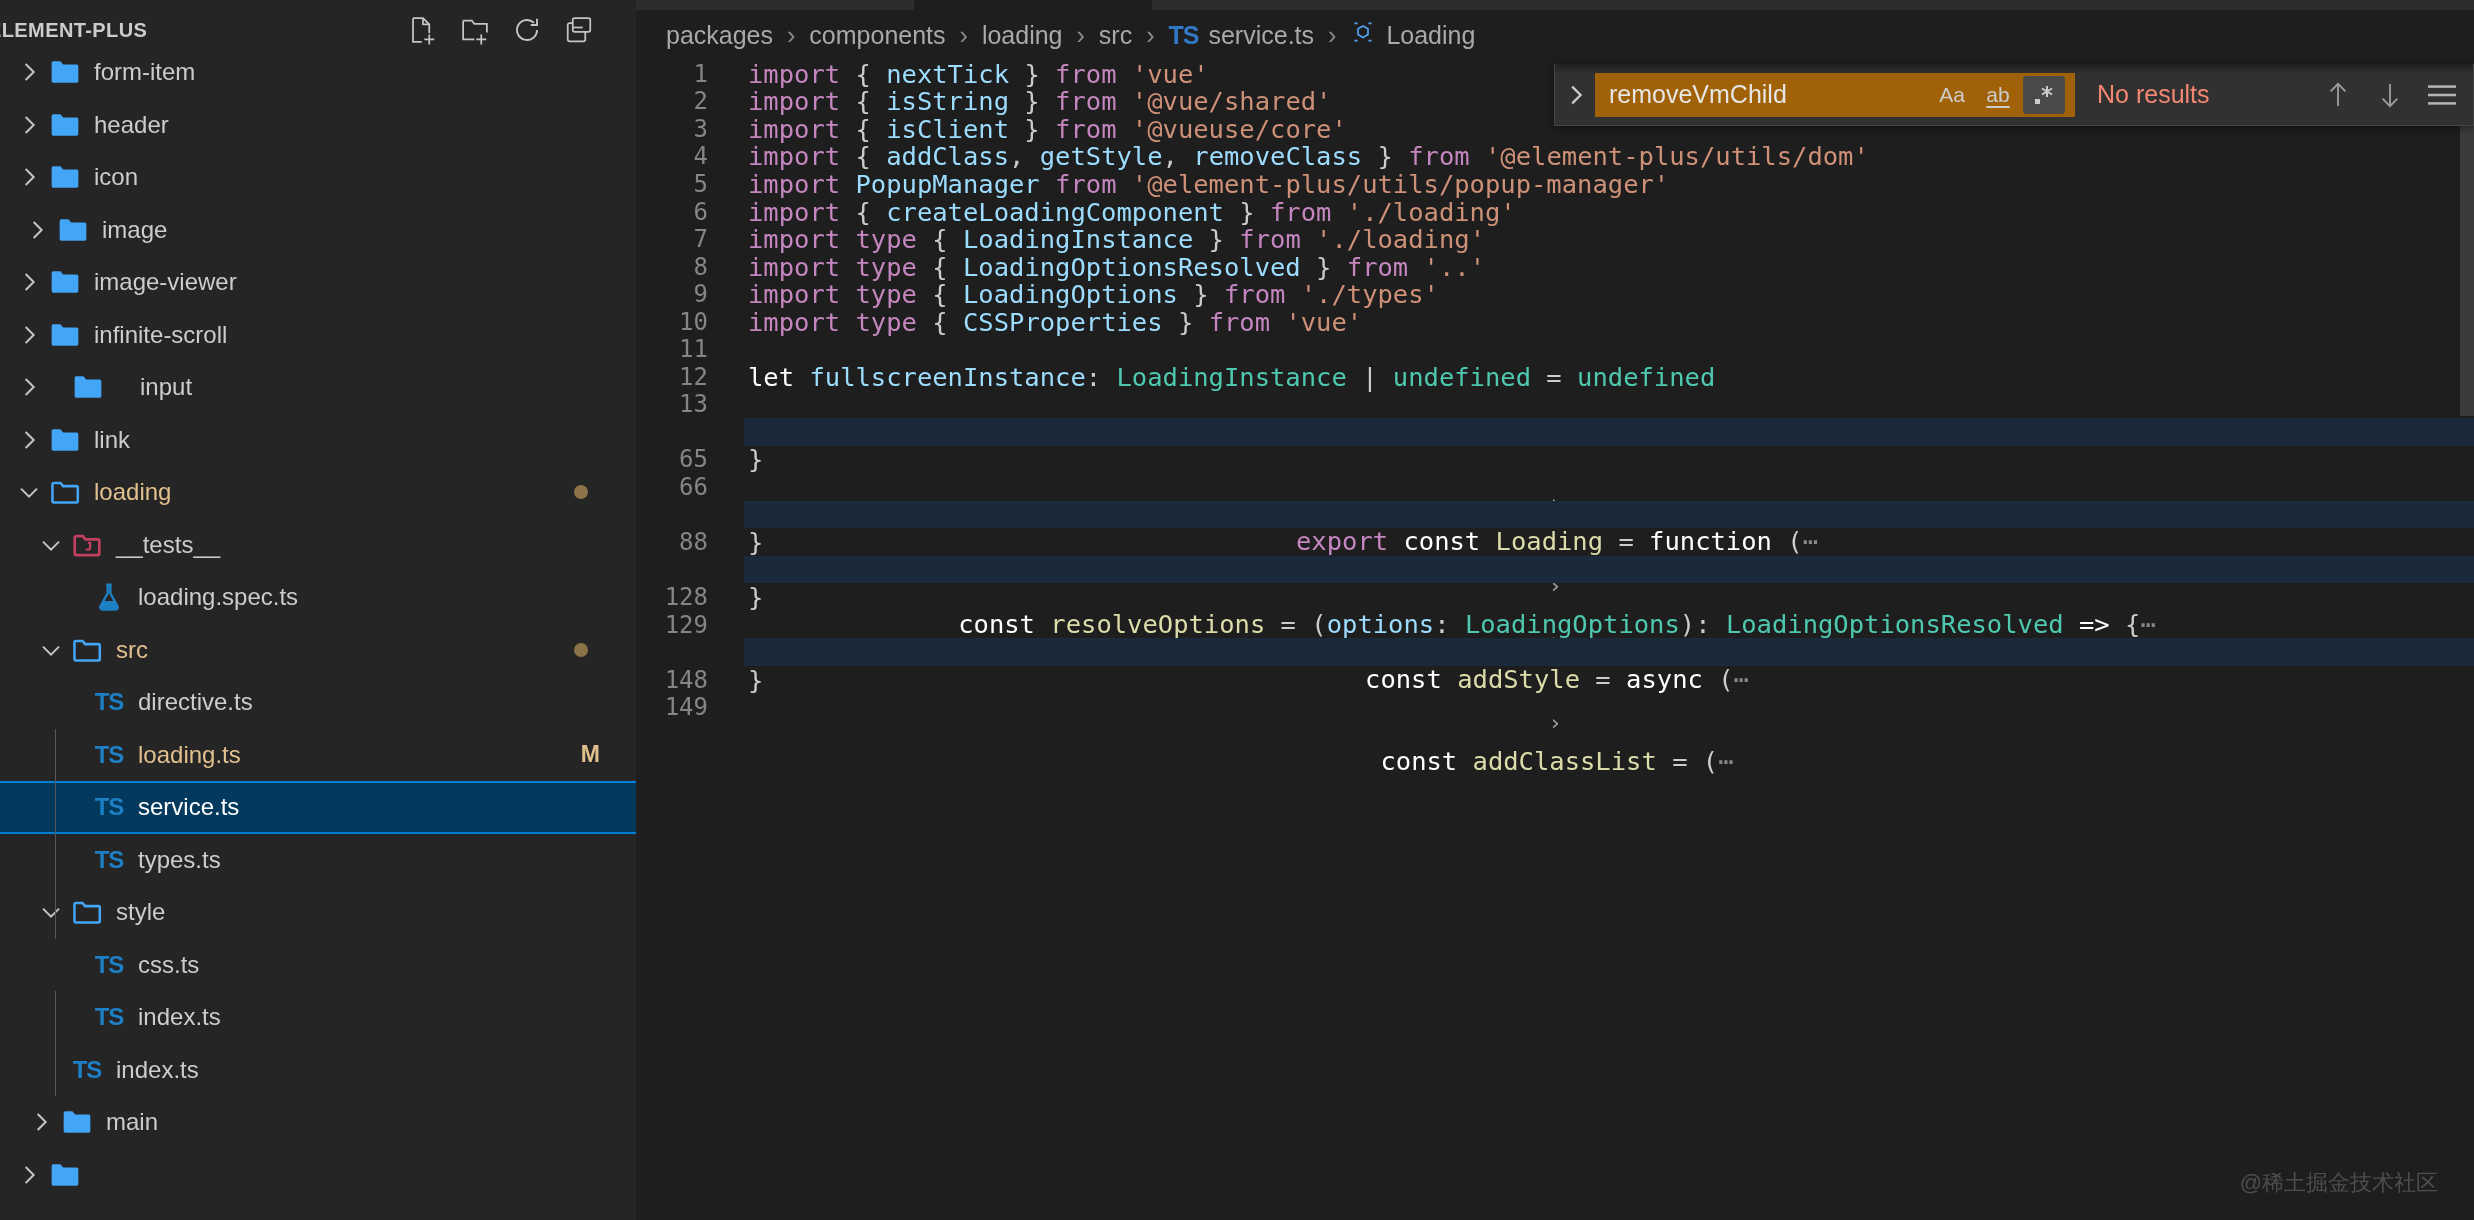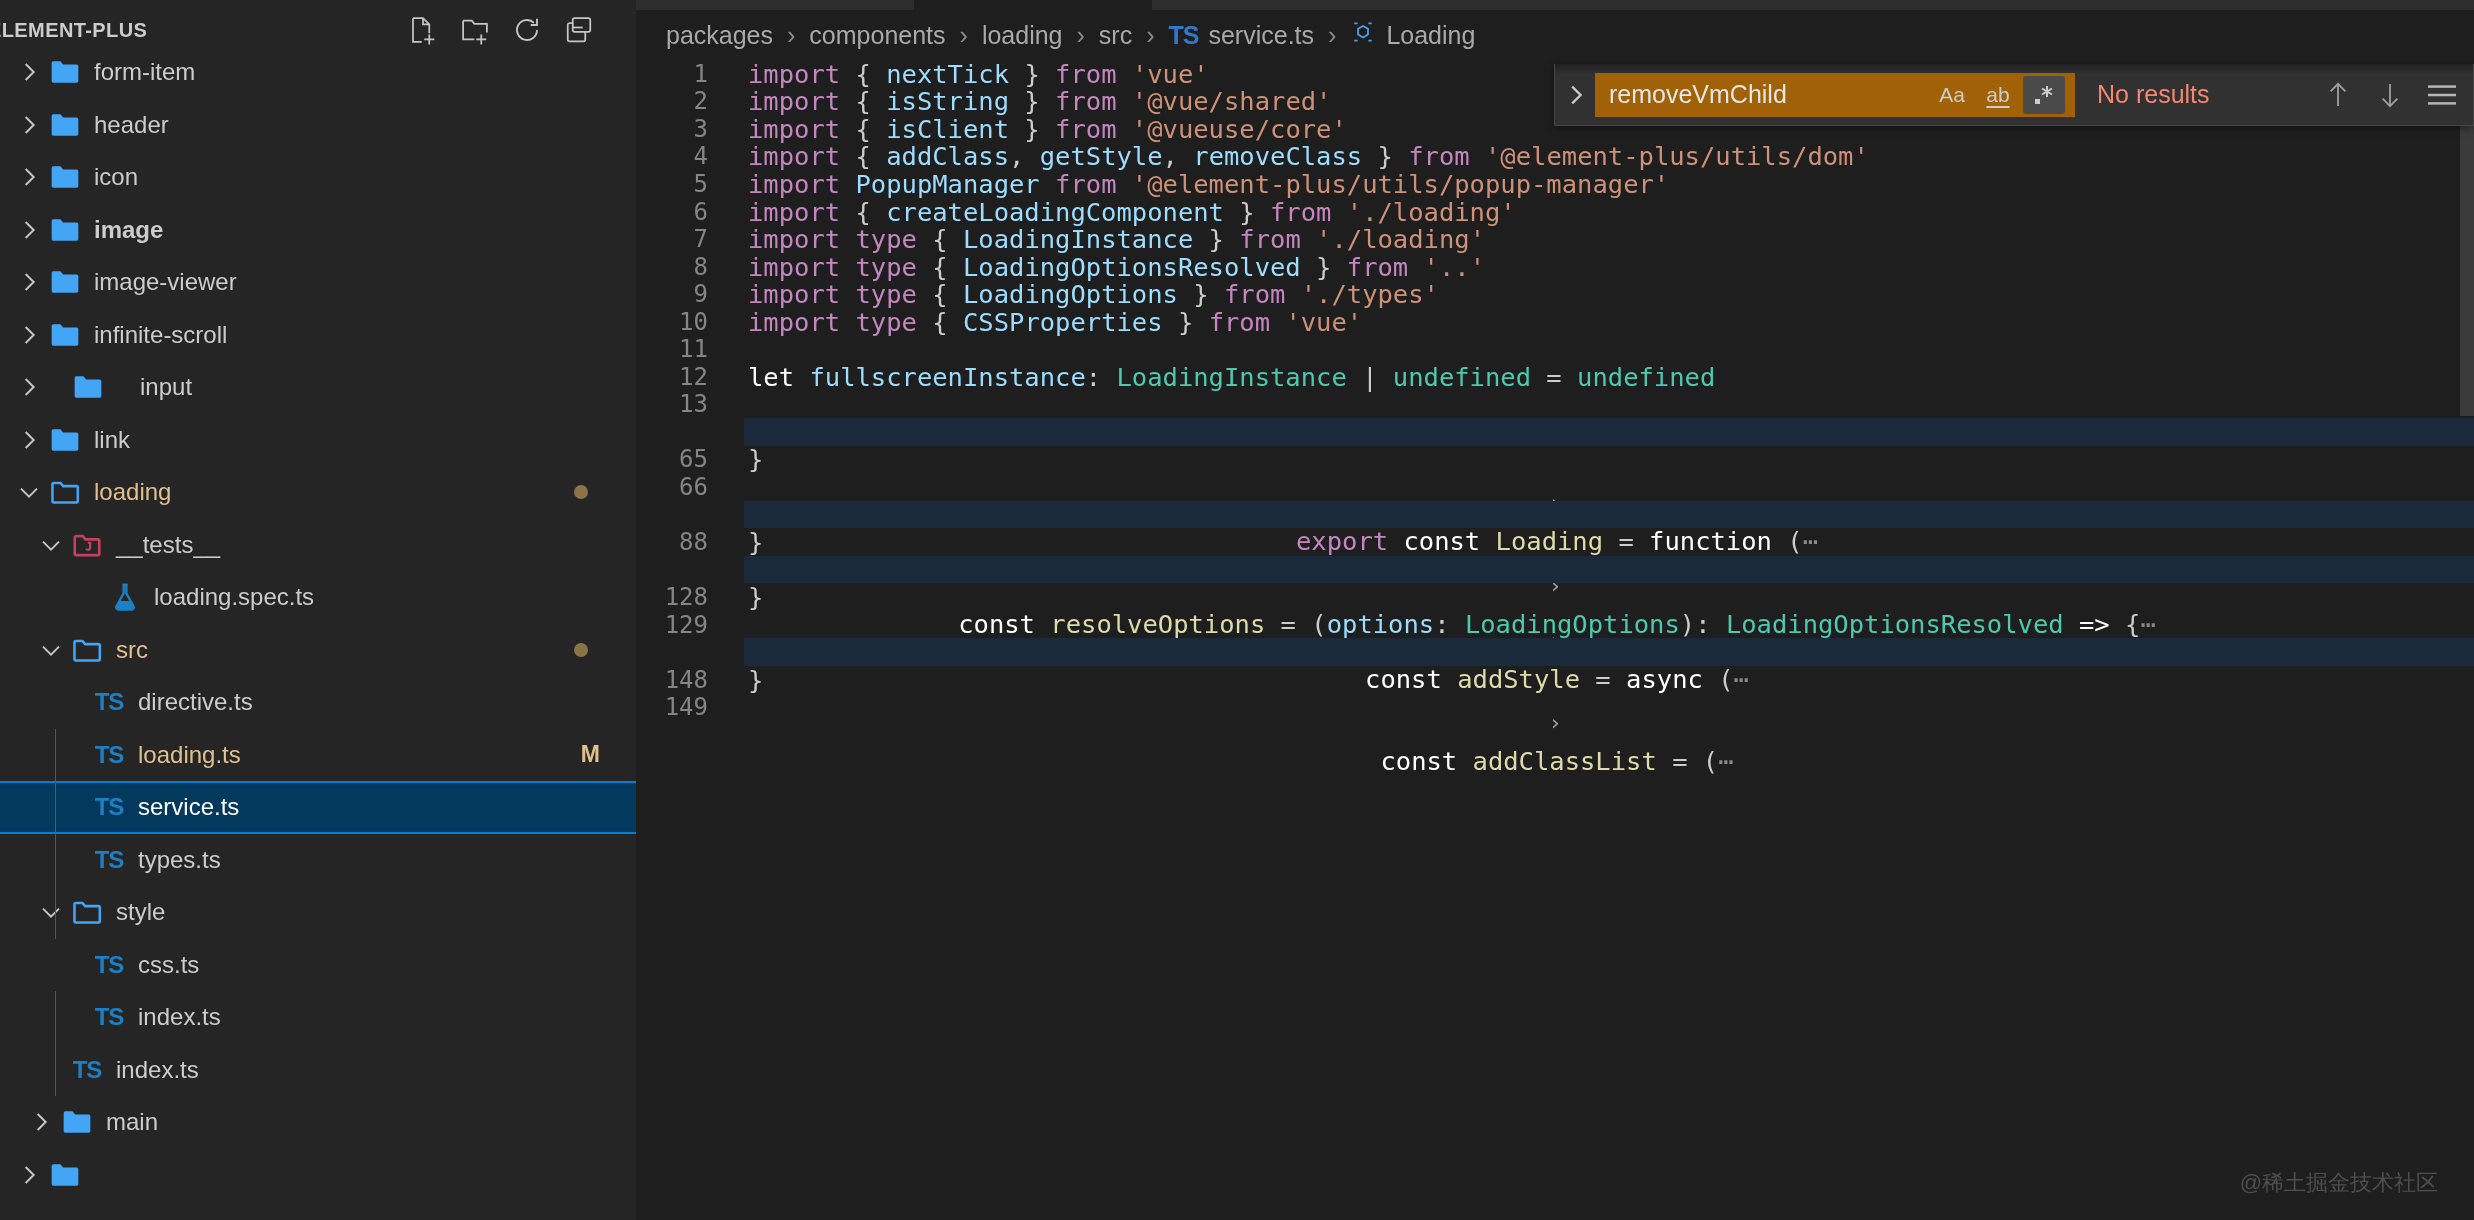--- a/index.html
+++ b/index.html
@@ -343,21 +343,21 @@
               <path d="M6.5 3l6 6-6 6"></path>
             </svg>
           </span>
           <span class="ficon">
             <svg width="32" height="32" viewBox="0 0 24 24">
               <path fill="#42a5f5" d="M2 5.2a1.2 1.2 0 0 1 1.2-1.2h5.4l2 2.4h10.2A1.2 1.2 0 0 1 22 7.6v11.2a1.2 1.2 0 0 1-1.2 1.2H3.2A1.2 1.2 0 0 1 2 18.8z"></path>
             </svg>
           </span>
           <span class="label">icon</span>
         </div>
-        <div class="row" style="padding-left: 12px; font-weight: bold;">
+        <div class="row" style="padding-left: 20px;">
           <span class="twisty">
             <svg width="24" height="24" viewBox="0 0 18 18" fill="none" stroke="#c5c5c5" stroke-width="1.5">
               <path d="M6.5 3l6 6-6 6"></path>
             </svg>
           </span>
           <span class="ficon">
             <svg width="32" height="32" viewBox="0 0 24 24">
               <path fill="#42a5f5" d="M2 5.2a1.2 1.2 0 0 1 1.2-1.2h5.4l2 2.4h10.2A1.2 1.2 0 0 1 22 7.6v11.2a1.2 1.2 0 0 1-1.2 1.2H3.2A1.2 1.2 0 0 1 2 18.8z"></path>
             </svg>
           </span>
@@ -436,21 +436,21 @@
             </svg>
           </span>
           <span class="ficon">
             <svg width="32" height="32" viewBox="0 0 24 24">
               <path fill="none" stroke="#c2415f" stroke-width="2" d="M2.8 6.4a1 1 0 0 1 1-1h5l2 2.4h9.4a1 1 0 0 1 1 1v9.8a1 1 0 0 1-1 1H3.8a1 1 0 0 1-1-1z"></path>
               <path fill="#c2415f" d="M12.6 9.6h2.6v4.2c0 1.6-1 2.6-2.5 2.6-.9 0-1.6-.3-2.1-.8l.9-1.2c.3.3.6.5 1 .5.6 0 1-.4 1-1.1V11h-.9z"></path>
             </svg>
           </span>
           <span class="label">__tests__</span>
         </div>
-        <div class="row" style="padding-left: 72px;">
+        <div class="row" style="padding-left: 56px;">
           <span class="twisty blank"></span>
           <span class="ficon">
             <svg width="32" height="32" viewBox="0 0 24 24">
               <path fill="none" stroke="#1d7fc4" stroke-width="1.8" d="M10 2.8h4M11 2.8v6.4L5.6 19a1.6 1.6 0 0 0 1.4 2.4h10a1.6 1.6 0 0 0 1.4-2.4L13 9.2V2.8"></path>
               <path fill="#1d7fc4" d="M7.6 15h8.8l2.1 3.9a1.4 1.4 0 0 1-1.3 2.2H6.8a1.4 1.4 0 0 1-1.3-2.2z"></path>
             </svg>
           </span>
           <span class="label">loading.spec.ts</span>
         </div>
         <div class="row" style="padding-left: 34px;">

